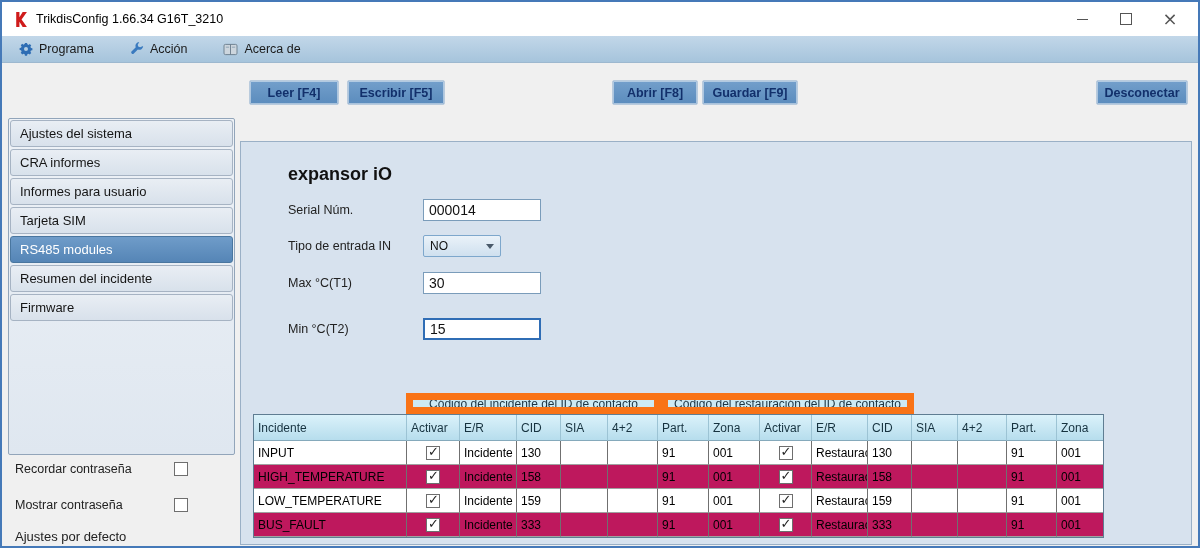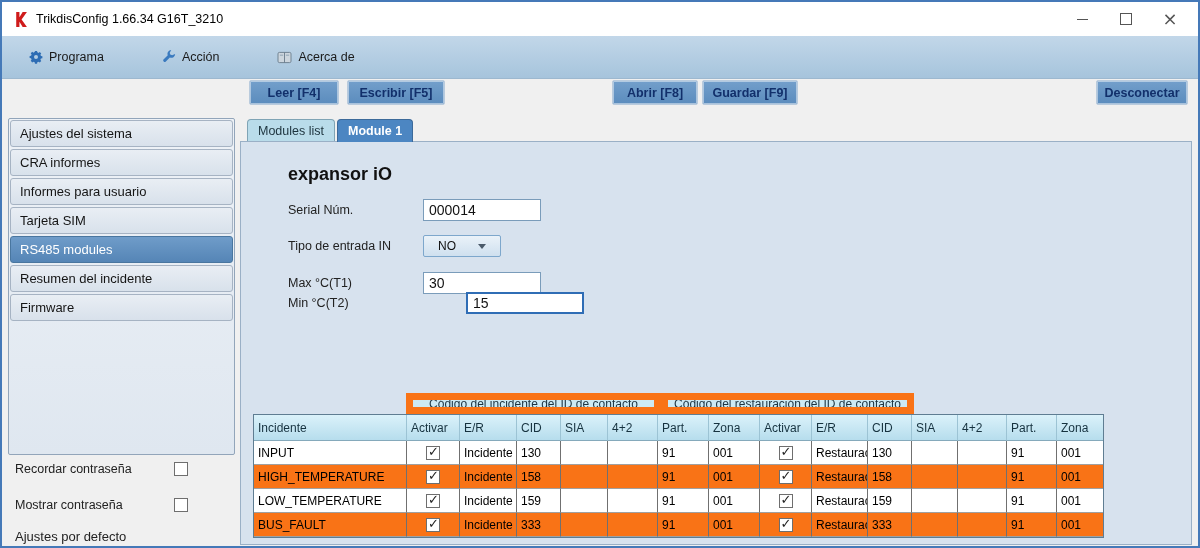--- a/index.html
+++ b/index.html
@@ -11,21 +11,21 @@
   .titlebar{position:absolute;left:0;top:0;right:0;height:34px;background:#fff;display:flex;align-items:center;padding-left:12px}
   .app-icon{width:14px;height:15px;margin-right:8px;display:flex;align-items:center}
   .title-text{font-size:12.5px;color:#000}
   .wcontrols{position:absolute;right:6px;top:0;height:34px;display:flex}
   .wc{width:44px;height:100%;display:flex;align-items:center;justify-content:center;cursor:default}
   .wc-minimize::after{content:"";width:11px;border-top:1.5px solid #555}
   .wc-maximize::after{content:"";width:10px;height:10px;border:1.5px solid #555}
   .wc-close::after{content:"×";font-size:18px;color:#555;line-height:1;font-family:"DejaVu Sans",sans-serif}
 
   
-  .menubar{position:absolute;left:0;top:34px;right:0;height:43px;background:linear-gradient(#c2d7e9,#a6c4dc);display:flex;align-items:center;padding-left:27px;gap:58px;border-bottom:1px solid #9db8cf}
+  .menubar{position:absolute;left:0;top:34px;right:0;height:27px;background:linear-gradient(#c2d7e9,#a6c4dc);display:flex;align-items:center;padding-left:17px;gap:36px;border-bottom:1px solid #9db8cf}
   .menu-item{display:flex;align-items:center;gap:6px;font-size:12.5px;color:#1a1a1a}
   .micon{display:flex;align-items:center}
 
   
   .tbtn{position:absolute;top:78px;height:25px;background:linear-gradient(#739fcb,#5b8cbd);border:1px solid #b9cbdd;border-radius:2px;color:#12306b;font-weight:700;font-size:12.5px;display:flex;align-items:center;justify-content:center;box-shadow:inset 0 0 0 1px rgba(232,238,245,.55);cursor:default}
   .btn-leer{left:247px;width:90px}
   .btn-escribir{left:345px;width:98px}
   .btn-abrir{left:610px;width:86px}
   .btn-guardar{left:700px;width:96px}
   .btn-desconectar{right:10px;width:92px}
@@ -44,33 +44,33 @@
   .tab{height:22px;padding:0 10px;display:flex;align-items:center;font-size:12.5px;color:#1c333d;background:#b9dcea;border:1px solid #7fa4b5;border-bottom:none;border-radius:4px 4px 0 0;cursor:default}
   .tab.active{height:23px;background:#4c86c2;color:#fff;font-weight:700;border-color:#3c6a9a}
 
   
   .panel{position:absolute;left:238px;top:139px;width:952px;height:404px;background:#d7e2ee;border:1px solid #9ab0c6;z-index:1}
   .form-title{position:absolute;left:47px;top:22px;font-size:18px;font-weight:700;color:#111}
   .frow{position:absolute;left:47px;height:22px;display:flex;align-items:center}
   .flabel{width:135px;font-size:12.5px;color:#222}
   .finput{width:118px;height:22px;background:#fff;border:1px solid #7a9cba;font-size:14px;color:#111;padding:0 5px;font-family:"Liberation Sans",sans-serif}
   .finput.focused{border:2px solid #2f6db5}
-  .fselect{width:78px;height:22px;background:linear-gradient(#eaf2f9,#cfe0ef);border:1px solid #7da7cc;border-radius:2px;display:flex;align-items:center;justify-content:space-between;padding:0 14px;font-size:12px;color:#111;cursor:default}
+  .fselect{width:78px;height:22px;background:linear-gradient(#eaf2f9,#cfe0ef);border:1px solid #7da7cc;border-radius:2px;display:flex;align-items:center;justify-content:space-between;padding:0 6px;font-size:12px;color:#111;cursor:default}
   .caret{width:0;height:0;border-left:4px solid transparent;border-right:4px solid transparent;border-top:5px solid #4a5a6a}
 
   
   .tblwrap{position:absolute;left:12px;top:251px;width:851px}
   .grp{position:absolute;top:0;height:21px;background:#cdeaf4;border:7px solid #f97316;font-size:12px;display:flex;align-items:center;justify-content:center;color:#1d3340;white-space:nowrap;overflow:hidden}
   .grp1{left:153px;width:255px}
   .grp2{left:408px;width:253px}
   .tgrid{position:absolute;left:0;top:21px;display:grid;grid-template-columns:153px 53px 57px 44px 47px 50px 51px 51px 52px 56px 44px 46px 49px 50px 46px;grid-template-rows:26px repeat(4,24px);border:1px solid #5f7d92;background:#fff;font-size:12px}
   .th{background:linear-gradient(#dbf2fa,#b6dded);border-right:1px solid #9cc3d4;border-bottom:1px solid #85a9bb;display:flex;align-items:center;padding-left:4px;color:#16323f;white-space:nowrap;overflow:hidden}
   .td{border-right:1px solid #707070;border-bottom:1px solid #a0a0a0;display:flex;align-items:center;padding-left:4px;white-space:nowrap;overflow:hidden;color:#000;background:#fff}
   .td.center{justify-content:center;padding-left:0}
-  .td.alt{background:#f97316}
+  .td.alt{background:#be185d}
   .lastcol{border-right:none}
   .cb{width:14px;height:14px;background:#fff;border:1px solid #6e6e6e;position:relative;display:inline-block}
   .cb.checked::after{content:"✓";font-family:"DejaVu Sans",sans-serif;position:absolute;top:-3px;left:1px;font-size:13px;font-weight:700;color:#222}
 </style>
 </head>
 <body>
 
 <div class="window">
 
   <div class="titlebar">
@@ -141,44 +141,40 @@
         <span class="clabel">Recordar contraseña</span>
         <span class="cb"></span>
       </div>
       <div class="crow" style="top: 494px;">
         <span class="clabel">Mostrar contraseña</span>
         <span class="cb"></span>
       </div>
     </div>
   <div class="side-footer">Ajustes por defecto</div>
 
-  <div class="tabs">
-      <div class="tab">Modules list</div>
-      <div class="tab active">Module 1</div>
-    </div>
 
   <div class="panel">
     <div class="form-title">expansor iO</div>
     <div id="form-rows">
         <div class="frow" style="top: 57px;">
           <span class="flabel">Serial Núm.</span>
           <input class="finput" type="text" value="000014" style="">
         </div>
         <div class="frow" style="top: 93px;">
           <span class="flabel">Tipo de entrada IN</span>
           <div class="fselect">
             <span>NO</span>
             <span class="caret"></span>
           </div>
         </div>
         <div class="frow" style="top: 130px;">
           <span class="flabel">Max °C(T1)</span>
           <input class="finput" type="text" value="30" style="">
         </div>
-        <div class="frow" style="top: 150px; gap: 43px;">
+        <div class="frow" style="top: 176px;">
           <span class="flabel">Min °C(T2)</span>
           <input class="finput focused" type="text" value="15" style="">
         </div>
       </div>
     <div class="tblwrap">
       <div class="grp grp1">Código del incidente del ID de contacto</div>
       <div class="grp grp2">Código del restauración del ID de contacto</div>
       <div class="tgrid" id="tgrid">
           <div class="th">Incidente</div>
           <div class="th">Activar</div>

